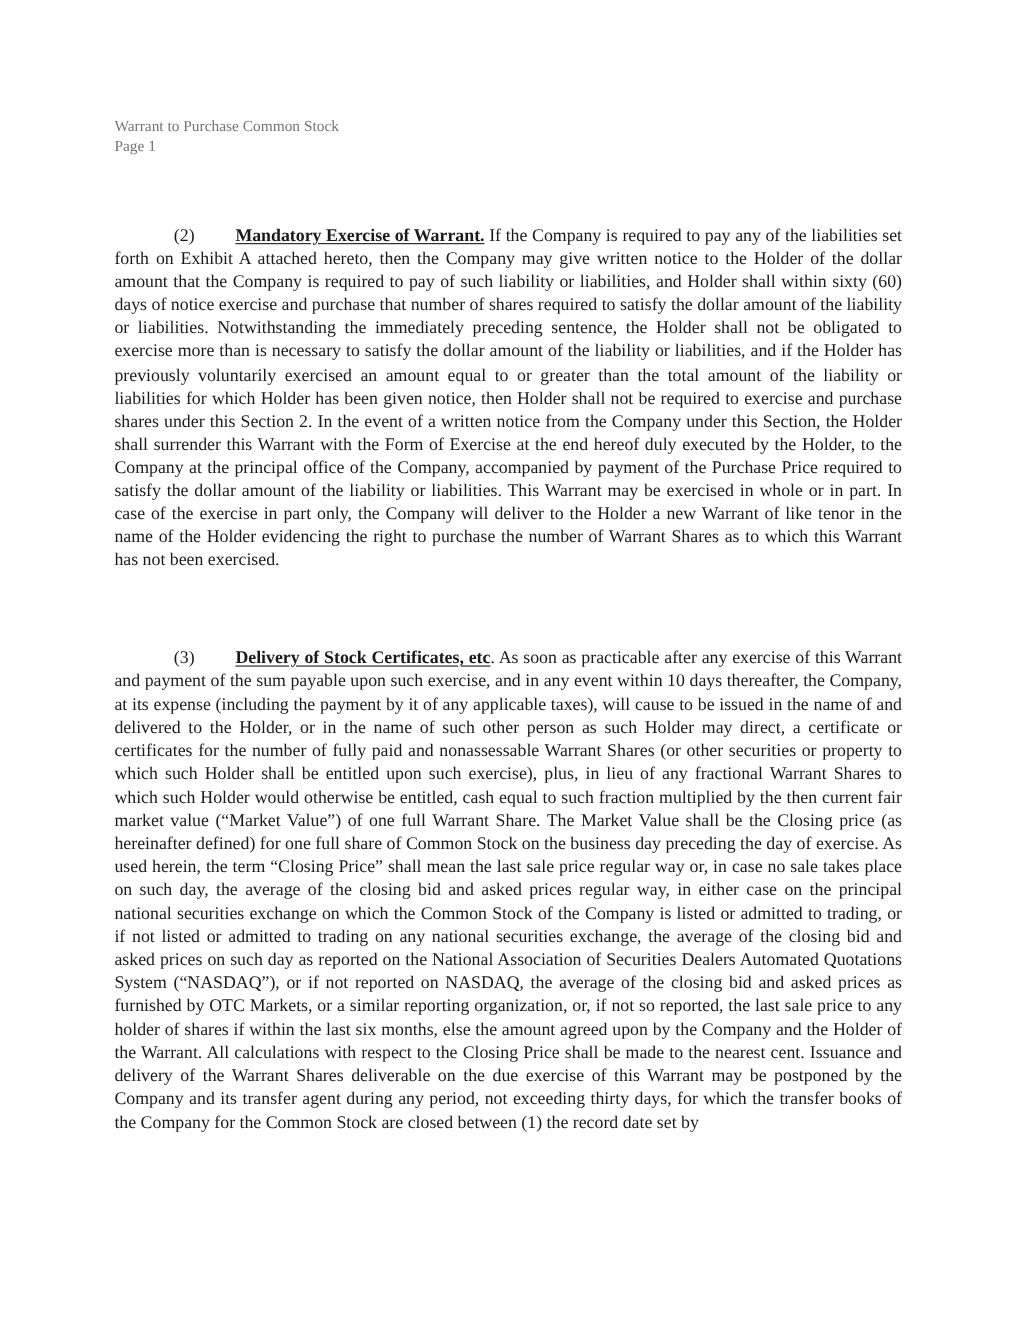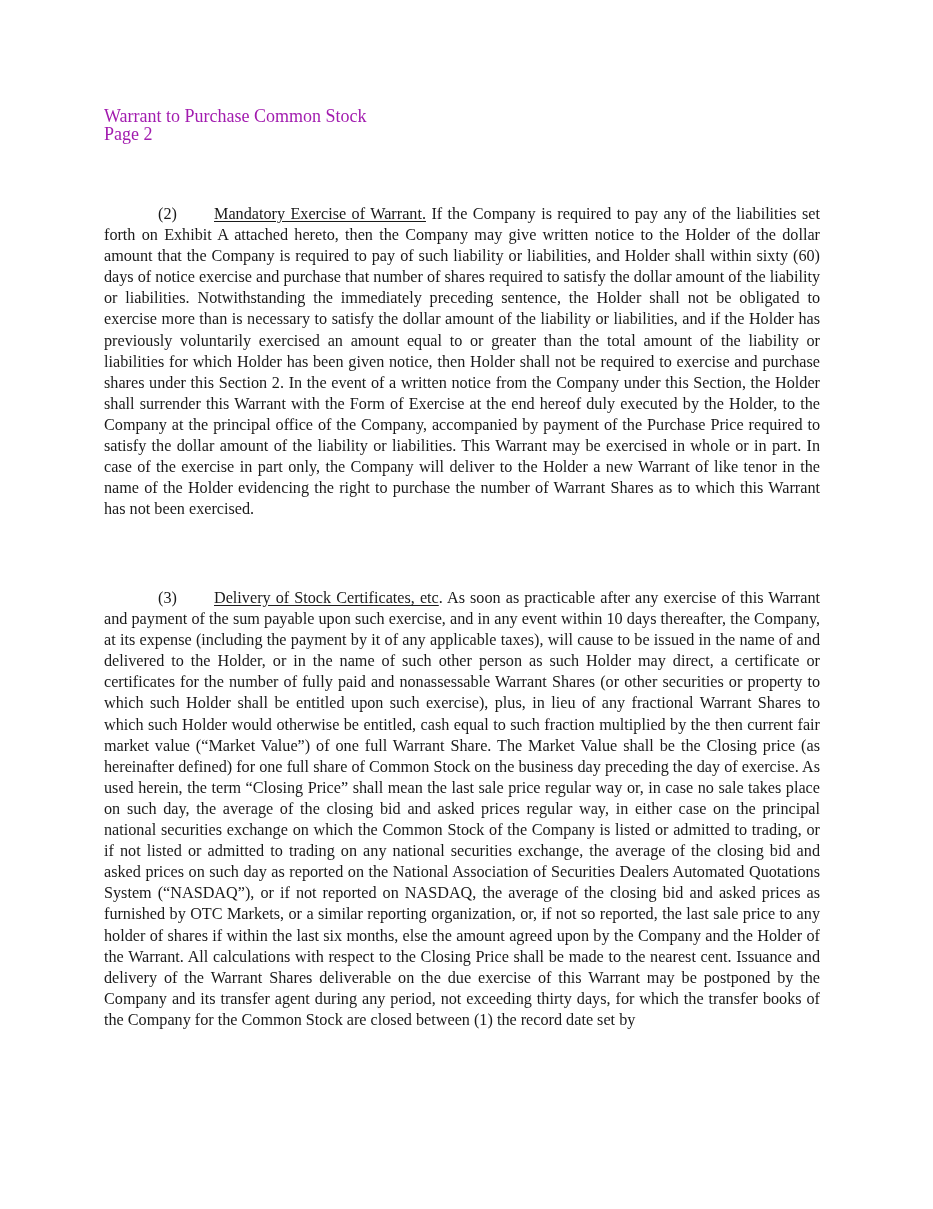--- a/index.html
+++ b/index.html
@@ -4,38 +4,38 @@
 <style>
   html, body { margin: 0; padding: 0; }
   body {
     width: 933px; height: 1209px; background: #ffffff; overflow: hidden;
     position: relative;
     font-family: "Liberation Serif", "DejaVu Serif", serif;
     color: #1a1a1a;
   }
   .header {
     position: absolute; left: 104px; top: 107px;
-    font-size: 18px; line-height: 18px; color: #a21caf;
+    font-size: 14px; line-height: 18px; color: #737373;
   }
   .para {
     position: absolute; left: 104px; width: 716px;
     font-size: 16.2px; line-height: 21.1px;
     text-align: justify; text-align-last: left;
   }
   #p2 { top: 204px; }
   #p3 { top: 588px; }
   .num { display: inline-block; width: 56px; margin-left: 54px; }
-  .title { font-weight: normal; text-decoration: underline; text-underline-offset: 2px; }
+  .title { font-weight: bold; text-decoration: underline; text-underline-offset: 2px; }
 </style>
 </head>
 <body>
 
 <div class="header">
   <div>Warrant to Purchase Common Stock</div>
-  <div>Page 2</div>
+  <div>Page 1</div>
 </div>
 
 <div class="para" id="p2">
   <span class="num">(2)</span><span class="title">Mandatory Exercise of Warrant.</span><span> If the Company is required to pay any of the liabilities set forth on Exhibit A attached hereto, then the Company may give written notice to the Holder of the dollar amount that the Company is required to pay of such liability or liabilities, and Holder shall within sixty (60) days of notice exercise and purchase that number of shares required to satisfy the dollar amount of the liability or liabilities. Notwithstanding the immediately preceding sentence, the Holder shall not be obligated to exercise more than is necessary to satisfy the dollar amount of the liability or liabilities, and if the Holder has previously voluntarily exercised an amount equal to or greater than the total amount of the liability or liabilities for which Holder has been given notice, then Holder shall not be required to exercise and purchase shares under this Section 2.  In the event of a written notice from the Company under this Section, the Holder shall surrender this Warrant with the Form of Exercise at the end hereof duly executed by the Holder, to the Company at the principal office of the Company, accompanied by payment of the Purchase Price required to satisfy the dollar amount of the liability or liabilities.  This Warrant may be exercised in whole or in part.  In case of the exercise in part only, the Company will deliver to the Holder a new Warrant of like tenor in the name of the Holder evidencing the right to purchase the number of Warrant Shares as to which this Warrant has not been exercised.</span>
 </div>
 
 <div class="para" id="p3">
   <span class="num">(3)</span><span class="title">Delivery of Stock Certificates, etc</span><span>.  As soon as practicable after any exercise of this Warrant and payment of the sum payable upon such exercise, and in any event within 10 days thereafter, the Company, at its expense (including the payment by it of any applicable taxes), will cause to be issued in the name of and delivered to the Holder, or in the name of such other person as such Holder may direct, a certificate or certificates for the number of fully paid and nonassessable Warrant Shares (or other securities or property to which such Holder shall be entitled upon such exercise), plus, in lieu of any fractional Warrant Shares to which such Holder would otherwise be entitled, cash equal to such fraction multiplied by the then current fair market value (“Market Value”) of one full Warrant Share.  The Market Value shall be the Closing price (as hereinafter defined) for one full share of Common Stock on the business day preceding the day of exercise.  As used herein, the term “Closing Price” shall mean the last sale price regular way or, in case no sale takes place on such day, the average of the closing bid and asked prices regular way, in either case on the principal national securities exchange on which the Common Stock of the Company is listed or admitted to trading, or if not listed or admitted to trading on any national securities exchange, the average of the closing bid and asked prices on such day as reported on the National Association of Securities Dealers Automated Quotations System (“NASDAQ”), or if not reported on NASDAQ, the average of the closing bid and asked prices as furnished by OTC Markets, or a similar reporting organization, or, if not so reported, the last sale price to any holder of shares if within the last six months, else the amount agreed upon by the Company and the Holder of the Warrant.  All calculations with respect to the Closing Price shall be made to the nearest cent.  Issuance and delivery of the Warrant Shares deliverable on the due exercise of this Warrant may be postponed by the Company and its transfer agent during any period, not exceeding thirty days, for which the transfer books of the Company for the Common Stock are closed between (1) the record date set by</span>
 </div>
 

